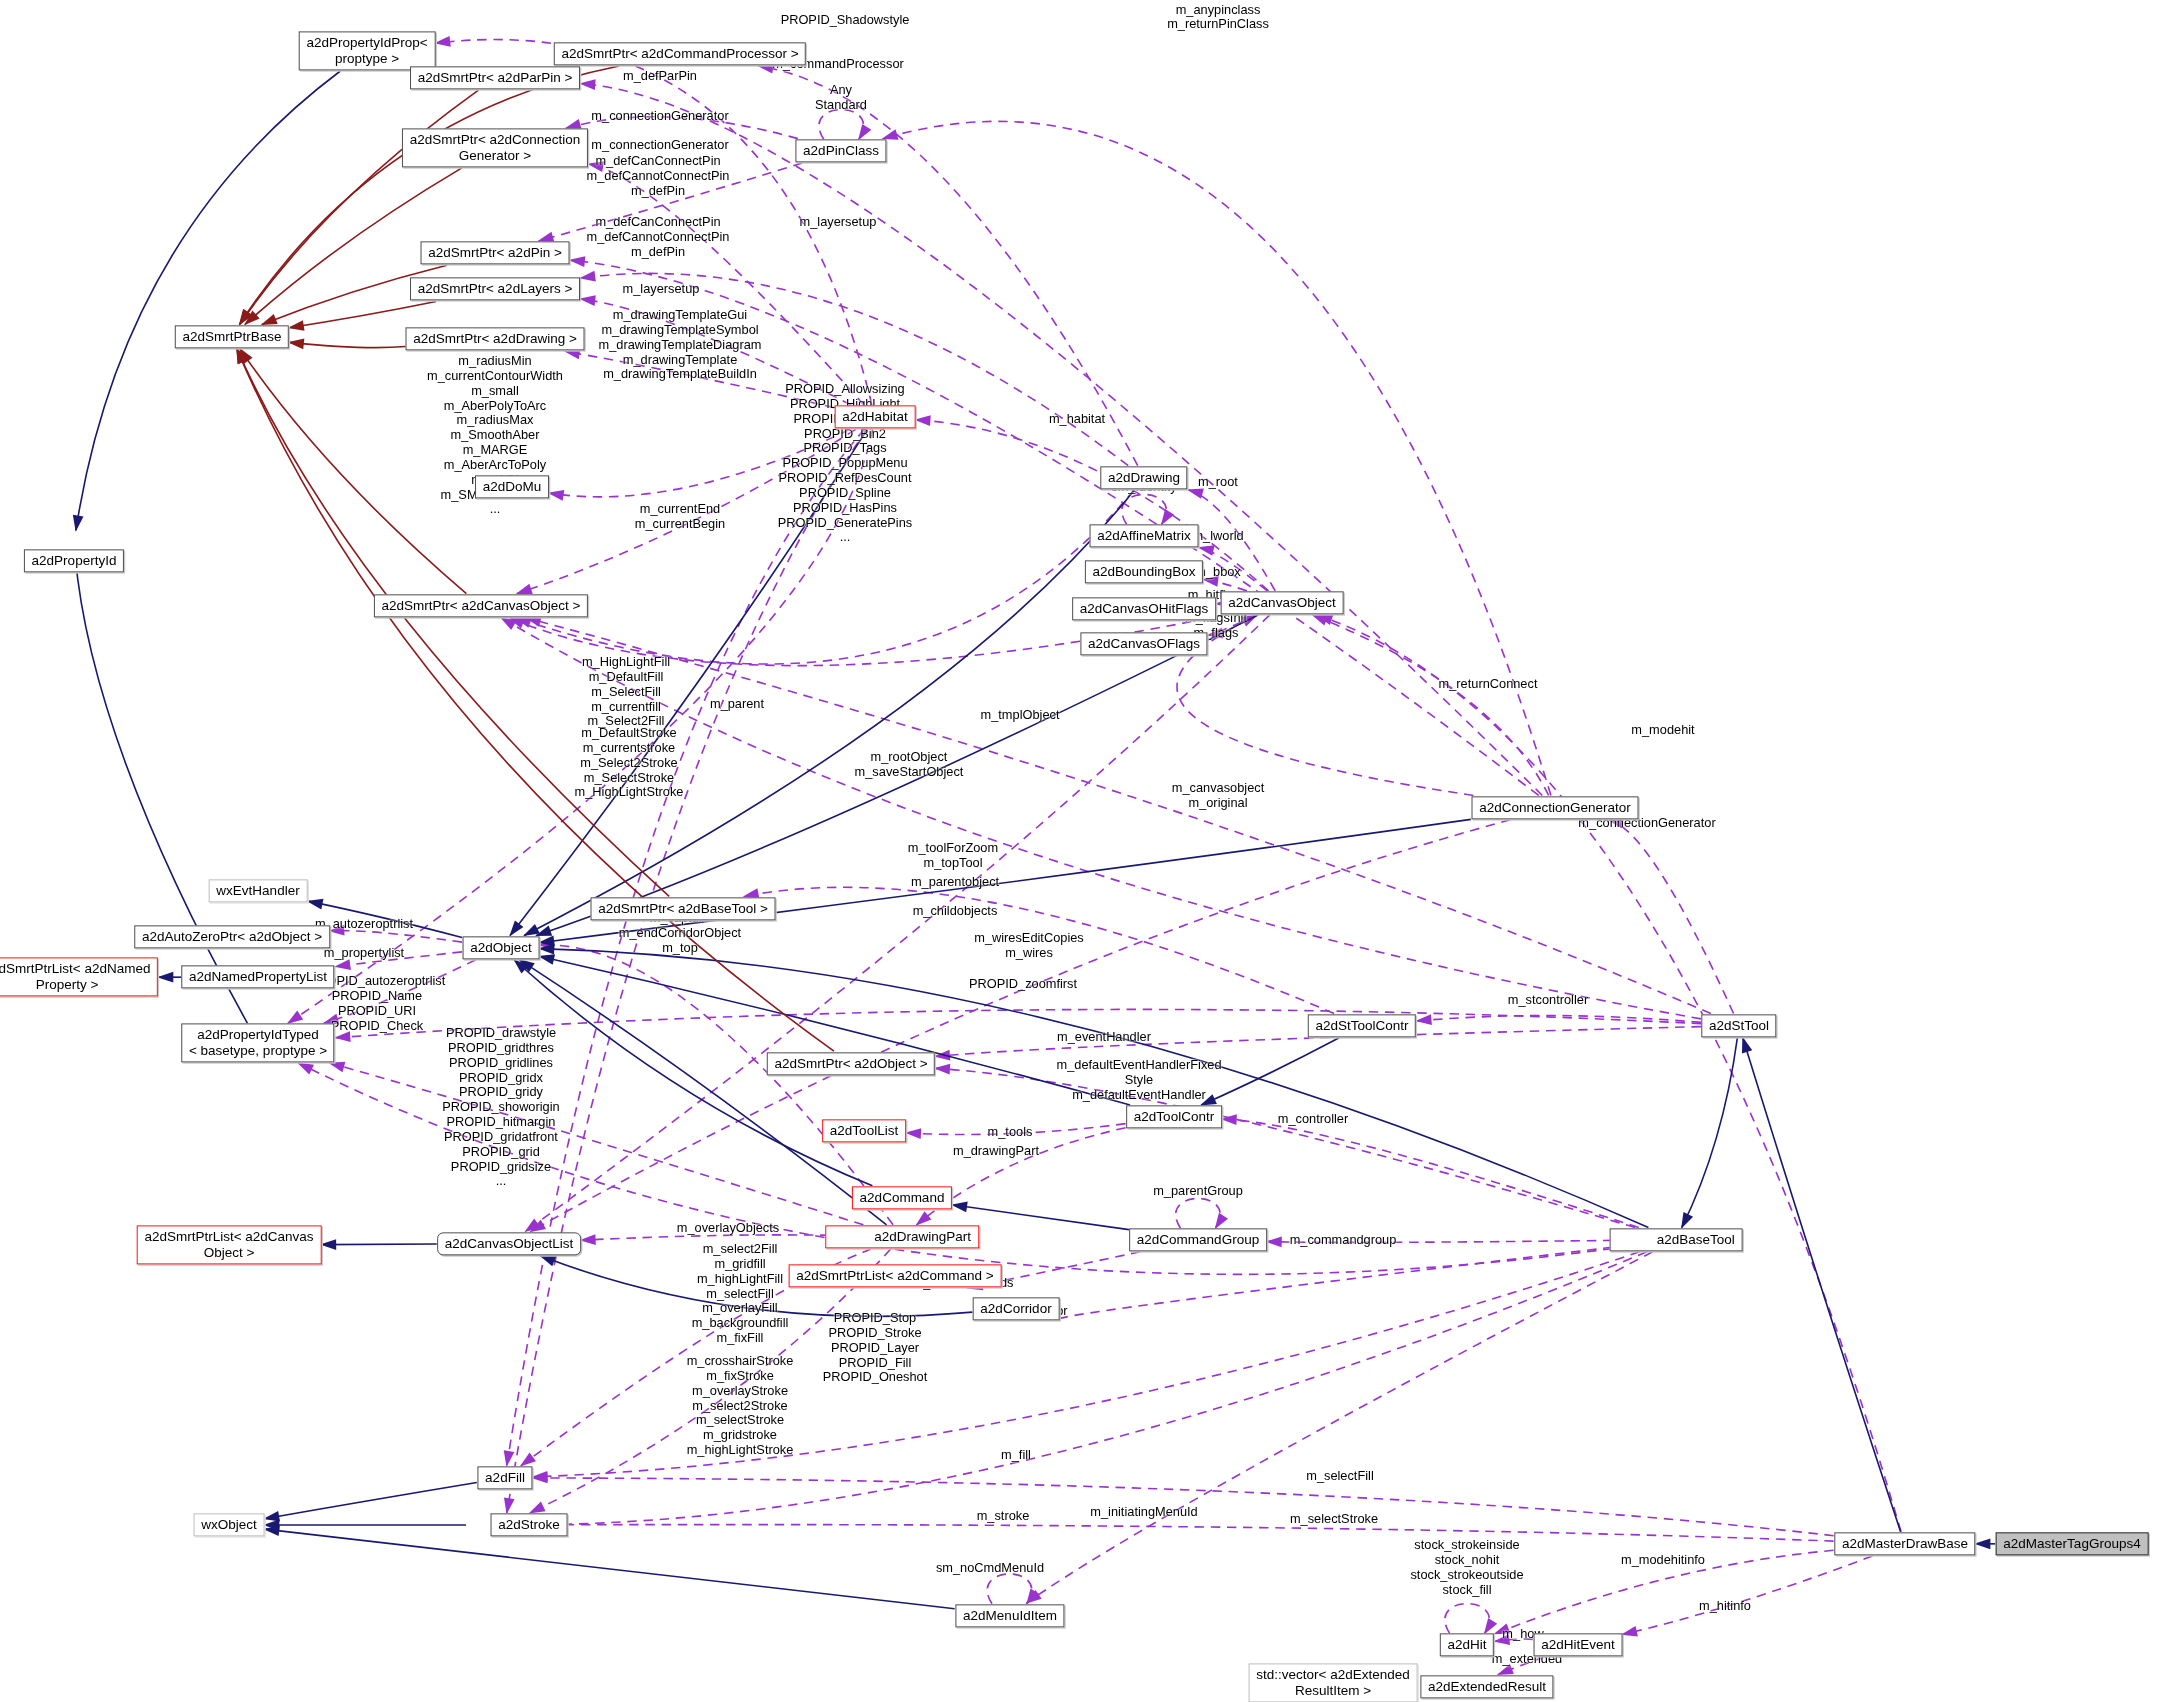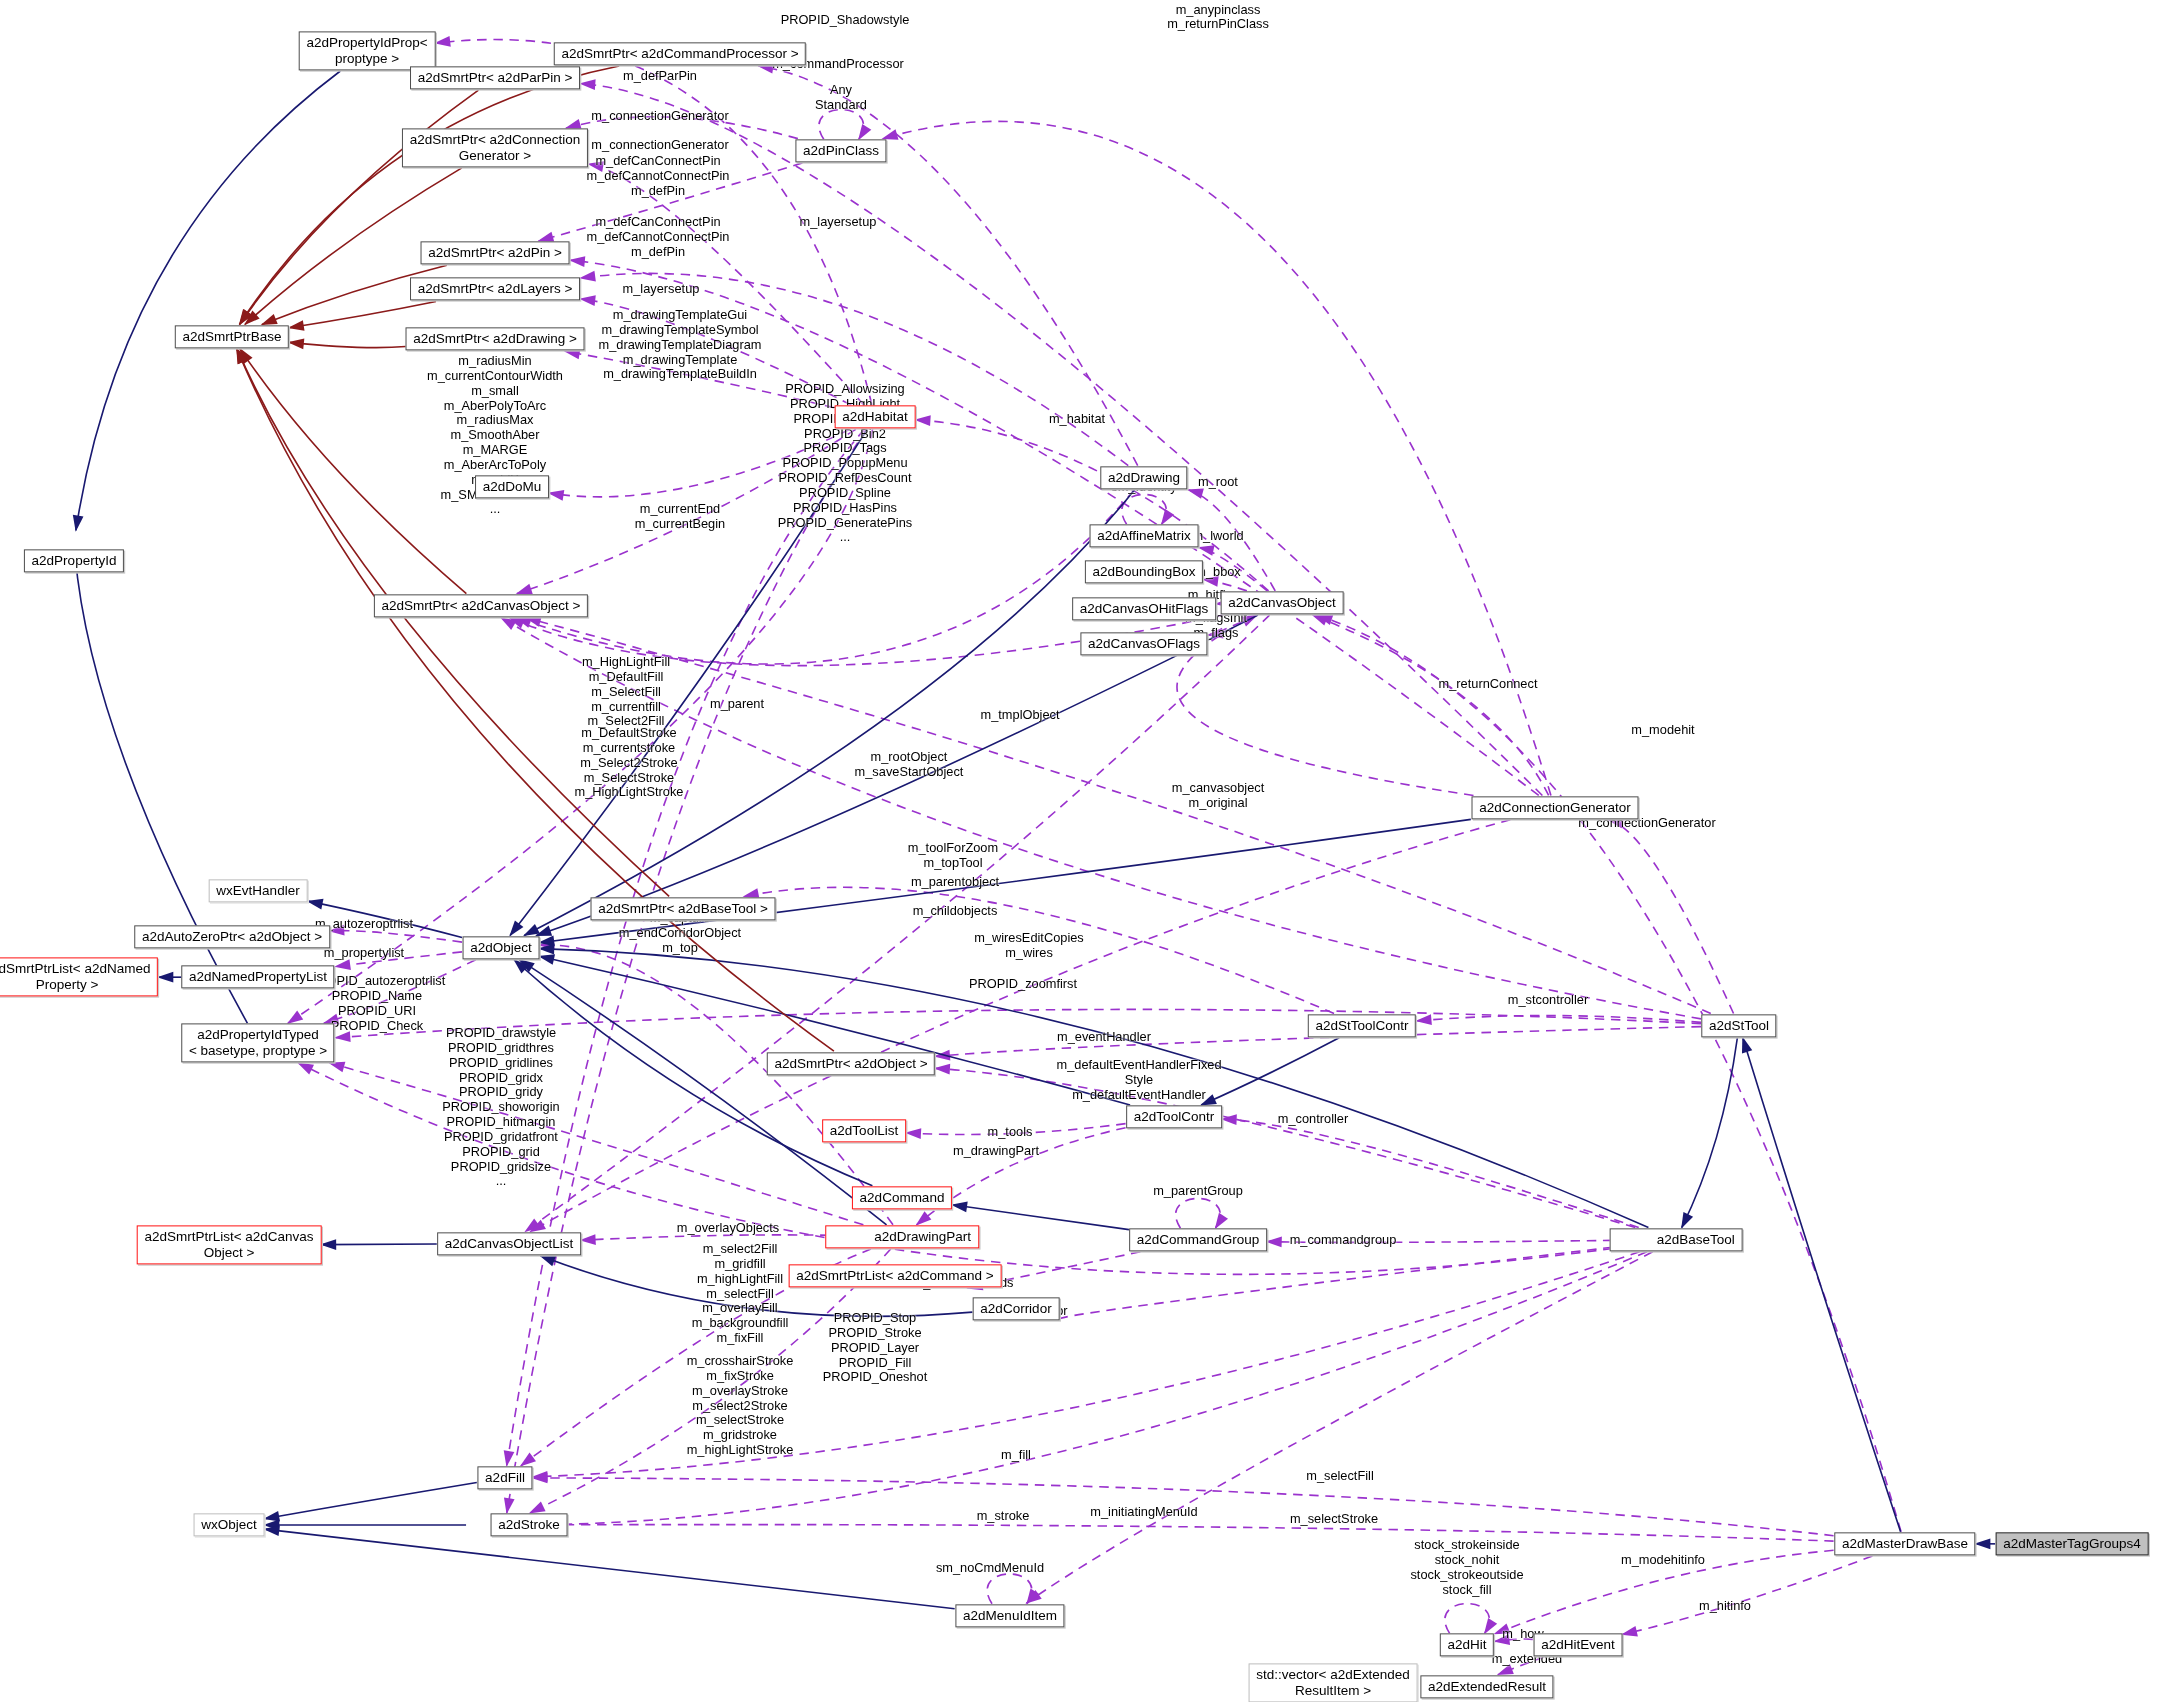--- a/index.html
+++ b/index.html
@@ -172,21 +172,21 @@
     <div class="node red" style="left: 864px; top: 1131px;">a2dToolList</div>
     <div class="node" style="left: 1174px; top: 1117px;">a2dToolContr</div>
     <div class="node red" style="left: 902px; top: 1198px;">a2dCommand</div>
     <div class="node red" style="left: 902px; top: 1237px; padding-left: 48px;">a2dDrawingPart</div>
     <div class="node" style="left: 1198px; top: 1240px;">a2dCommandGroup</div>
     <div class="node" style="left: 1676px; top: 1240px; padding-left: 46px;">a2dBaseTool</div>
     <div class="node red" style="left: 895px; top: 1276px;">a2dSmrtPtrList&lt; a2dCommand &gt;</div>
     <div class="node" style="left: 1016px; top: 1309px;">a2dCorridor</div>
     <div class="node red" style="left: 229px; top: 1245px;">a2dSmrtPtrList&lt; a2dCanvas
 Object &gt;</div>
-    <div class="node" style="left: 509px; top: 1244px;">a2dCanvasObjectList</div>
+    <div class="node" style="left: 509px; top: 1244px; border-radius: 6px;">a2dCanvasObjectList</div>
     <div class="node" style="left: 505px; top: 1478px;">a2dFill</div>
     <div class="node ext" style="left: 229px; top: 1525px;">wxObject</div>
     <div class="node" style="left: 505px; top: 1525px; margin-left: 24px;">a2dStroke</div>
     <div class="node" style="left: 1010px; top: 1616px;">a2dMenuIdItem</div>
     <div class="node" style="left: 1905px; top: 1544px;">a2dMasterDrawBase</div>
     <div class="node selected" style="left: 2072px; top: 1544px;">a2dMasterTagGroups4</div>
     <div class="node" style="left: 1467px; top: 1645px;">a2dHit</div>
     <div class="node" style="left: 1578px; top: 1645px;">a2dHitEvent</div>
     <div class="node ext" style="left: 1333px; top: 1683px;">std::vector&lt; a2dExtended
 ResultItem &gt;</div>

